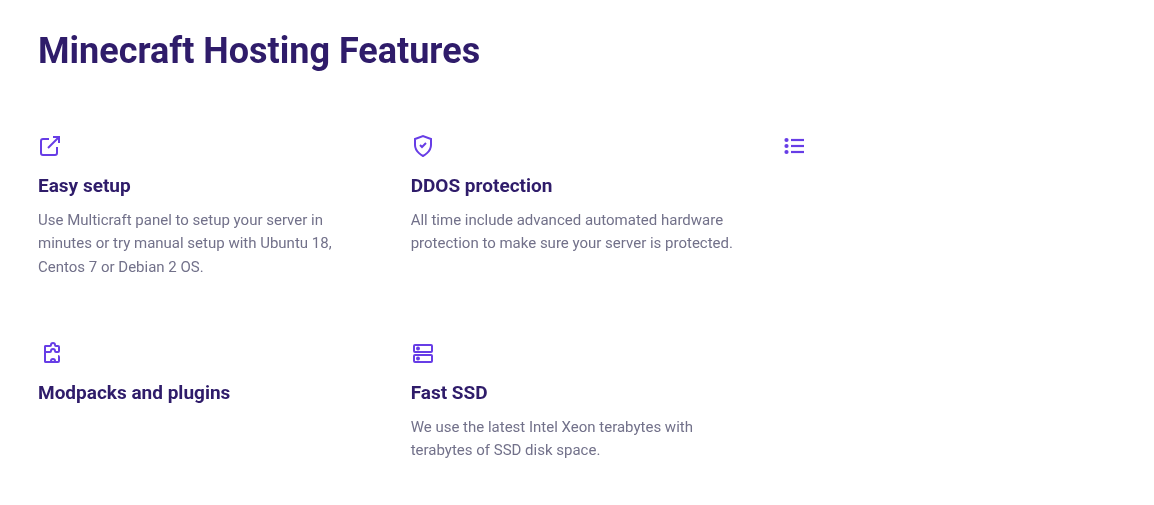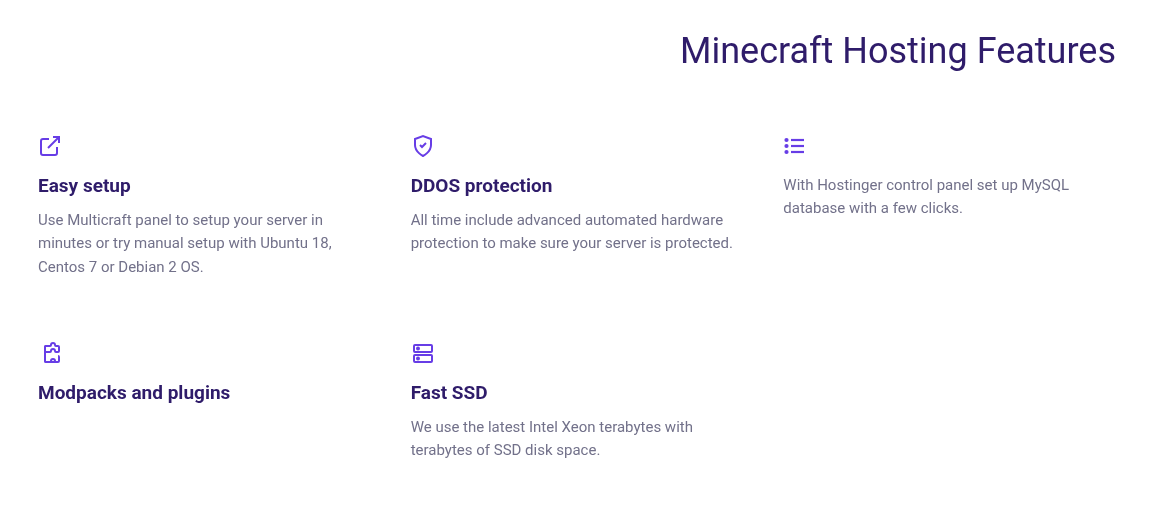--- a/index.html
+++ b/index.html
@@ -8,23 +8,23 @@
       box-sizing: border-box;
     }
     body {
       font-family: -apple-system, BlinkMacSystemFont, 'Segoe UI', Roboto, Helvetica, Arial, sans-serif;
       background: #fff;
       width: 1154px;
       height: 505px;
       padding: 30px 38px;
     }
     .heading {
-      text-align: right;
+      text-align: left;
       font-size: 36px;
-      font-weight: 400;
+      font-weight: 700;
       color: #2f1c6a;
       margin-bottom: 60px;
     }
     .features-grid {
       display: grid;
       grid-template-columns: repeat(3, 1fr);
       column-gap: 40px;
       row-gap: 60px;
     }
     .feature {
@@ -88,21 +88,20 @@
     <div class="icon-wrapper">
       <svg viewBox="0 0 24 24" fill="none" stroke="#673de6" stroke-width="2.2">
         <line x1="8" y1="6" x2="21" y2="6"></line>
         <line x1="8" y1="12" x2="21" y2="12"></line>
         <line x1="8" y1="18" x2="21" y2="18"></line>
         <circle cx="3.5" cy="6" r="1" fill="#673de6"></circle>
         <circle cx="3.5" cy="12" r="1" fill="#673de6"></circle>
         <circle cx="3.5" cy="18" r="1" fill="#673de6"></circle>
       </svg>
     </div>
-    <p class="feature-desc">With Hostinger control panel set up MySQL database with a few clicks.</p>
   </div>
 
   <div class="feature">
     <div class="icon-wrapper">
       <svg viewBox="0 0 24 24" fill="none" stroke="#673de6" stroke-width="2">
         <path d="M20 11h-2a1 1 0 0 1-1-1 2 2 0 0 0-4 0 1 1 0 0 1-1 1H8a1 1 0 0 1-1-1V6a1 1 0 0 1 1-1h4a1 1 0 0 0 1-1 2 2 0 0 1 4 0 1 1 0 0 0 1 1h2a1 1 0 0 1 1 1v4a1 1 0 0 1-1 1z"></path>
         <path d="M7 10V6a1 1 0 0 1 1-1"></path>
         <path d="M8 21h4a1 1 0 0 0 1-1 2 2 0 0 1 4 0 1 1 0 0 0 1 1h2a1 1 0 0 0 1-1v-4a1 1 0 0 0-1-1"></path>
         <path d="M7 14a1 1 0 0 0 1-1 2 2 0 0 1 0-4 1 1 0 0 0 .01 0" opacity="0"></path>
         <path d="M4 21h4a1 1 0 0 0 1 0" opacity="0"></path>

